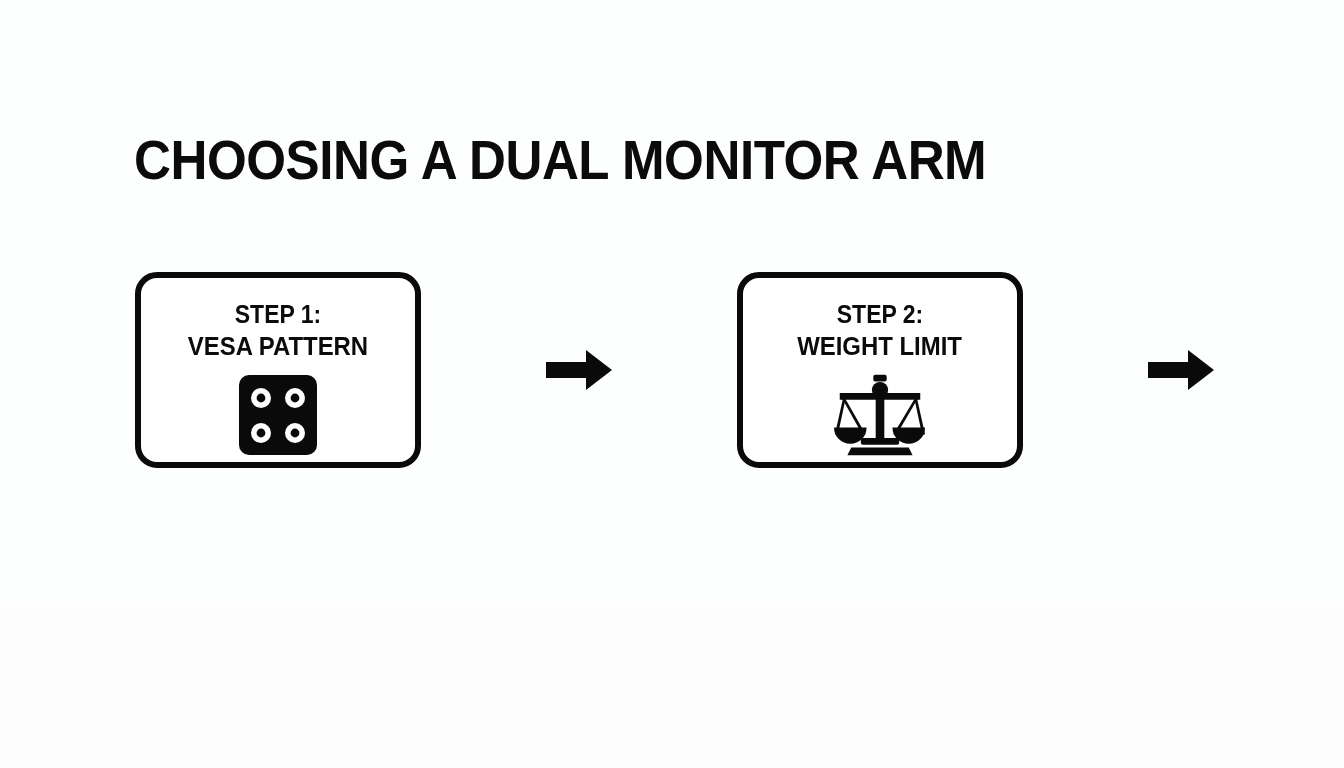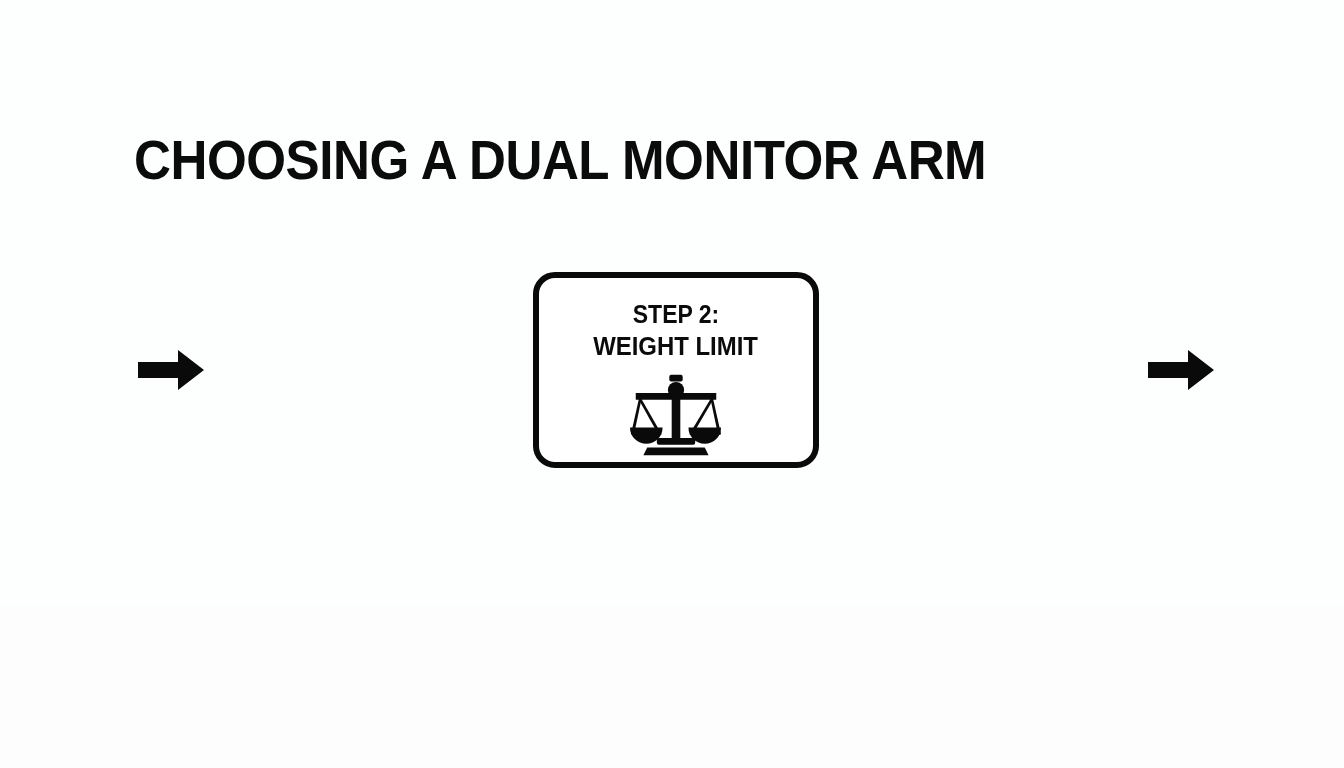--- a/index.html
+++ b/index.html
@@ -101,20 +101,41 @@
 </style>
 </head>
 <body>
 
 <div class="canvas">
 
   <div class="page-title">CHOOSING A DUAL MONITOR ARM</div>
 
   <div class="flow">
 
+    <div class="step-card">
+      <div class="step-label">STEP 1:</div>
+      <div class="step-label sub">VESA PATTERN</div>
+      <div class="step-icon">
+        <svg width="78" height="80" viewBox="0 0 78 80" aria-hidden="true">
+          <rect x="0" y="0" width="78" height="80" rx="10" ry="10" fill="#0a0a0a"></rect>
+          <g fill="#ffffff">
+            <circle cx="22" cy="23" r="10"></circle>
+            <circle cx="56" cy="23" r="10"></circle>
+            <circle cx="22" cy="58" r="10"></circle>
+            <circle cx="56" cy="58" r="10"></circle>
+          </g>
+          <g fill="#0a0a0a">
+            <circle cx="22" cy="23" r="4.4"></circle>
+            <circle cx="56" cy="23" r="4.4"></circle>
+            <circle cx="22" cy="58" r="4.4"></circle>
+            <circle cx="56" cy="58" r="4.4"></circle>
+          </g>
+        </svg>
+      </div>
+    </div>
 
     <div class="arrow">
       <svg width="66" height="40" viewBox="0 0 66 40" aria-hidden="true">
         <path d="M0 12 H40 V0 L66 20 L40 40 V28 H0 Z" fill="#0a0a0a"></path>
       </svg>
     </div>
 
     <div class="step-card">
       <div class="step-label">STEP 2:</div>
       <div class="step-label sub">WEIGHT LIMIT</div>

